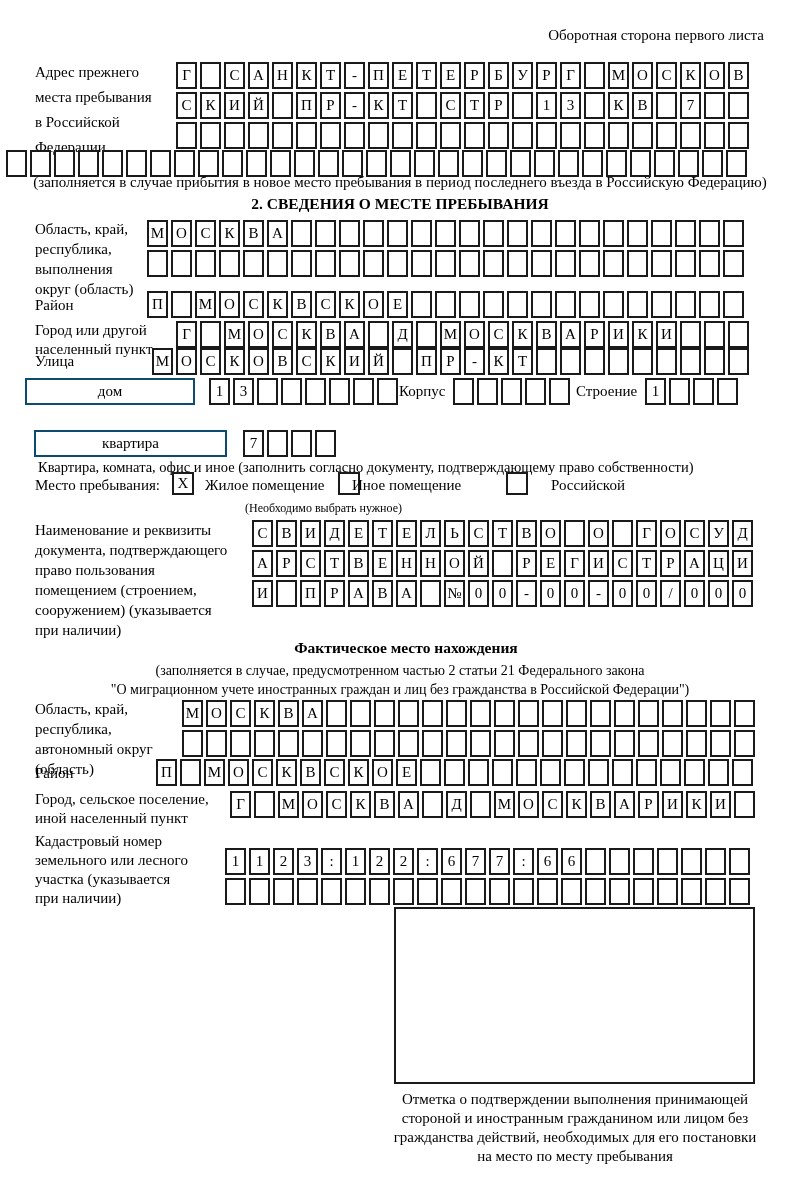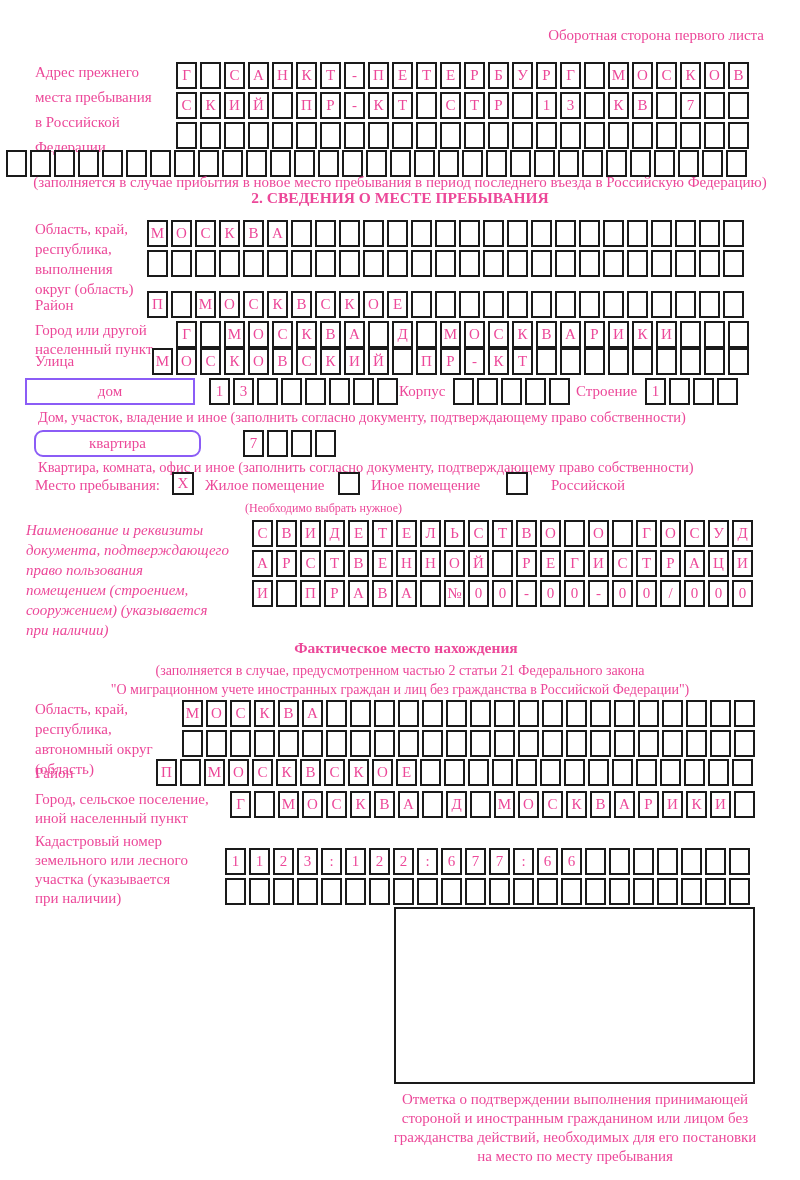--- a/index.html
+++ b/index.html
@@ -1,30 +1,30 @@
 <!DOCTYPE html>
 <html><head>
 <meta charset="utf-8">
 <style>
   html,body{margin:0;padding:0;background:#ffffff;}
   #page{position:relative;width:800px;height:1180px;background:#ffffff;
-        font-family:"Liberation Serif","DejaVu Serif",serif;color:#ec4899;overflow:hidden;}
+        font-family:"Liberation Serif","DejaVu Serif",serif;color:#000000;overflow:hidden;}
   .abs{position:absolute;}
   .cellrow{position:absolute;display:flex;}
   .cell{width:21px;height:27px;border:2px solid #1a1a1a;margin-right:3px;box-sizing:border-box;
         display:flex;align-items:center;justify-content:center;
         font-size:15px;line-height:1;background:#fff;flex:none;}
   .label{font-size:15px;line-height:19px;white-space:nowrap;}
   .label.lh25 .line{line-height:25px;}
   .label.lh20 .line{line-height:20px;}
   .caption{font-size:15px;white-space:nowrap;}
   .center{left:0;right:0;text-align:center;}
   .bold{font-weight:bold;}
   .titletext{font-size:15.5px;}
-  .bigbox-label{border:2px solid #8b5cf6;height:27px;box-sizing:border-box;background:#fff;
+  .bigbox-label{border:2px solid #0c4a6e;height:27px;box-sizing:border-box;background:#fff;
         display:flex;align-items:center;justify-content:center;font-size:15px;}
   .checkbox{width:22px;height:23px;border:2px solid #1a1a1a;box-sizing:border-box;background:#fff;
         display:flex;align-items:center;justify-content:center;font-size:15px;}
   .stamp-box{border:2px solid #1a1a1a;background:#fff;box-sizing:border-box;}
   .conf{font-size:15px;line-height:19px;text-align:center;white-space:nowrap;}
 </style>
 </head>
 <body>
 
 <div id="page">
@@ -143,21 +143,21 @@
       <div class="cell"></div>
       <div class="cell"></div>
       <div class="cell"></div>
       <div class="cell"></div>
       <div class="cell"></div>
       <div class="cell"></div>
       <div class="cell"></div>
     </div>
   <div class="abs caption center" style="top:174px;">(заполняется в случае прибытия в новое место пребывания в период последнего въезда в Российскую Федерацию)</div>
 
-  <div class="abs center bold titletext" style="top:189px;">2. СВЕДЕНИЯ О МЕСТЕ ПРЕБЫВАНИЯ</div>
+  <div class="abs center bold titletext" style="top:195px;">2. СВЕДЕНИЯ О МЕСТЕ ПРЕБЫВАНИЯ</div>
 
   <div class="abs label lh20" style="left:35px;top:219px;">
       <div class="line">Область, край,</div>
       <div class="line">республика,</div>
       <div class="line">выполнения</div>
       <div class="line">округ (область)</div>
     </div>
   <div class="cellrow" style="left:147px;top:220px;">
       <div class="cell">М</div>
       <div class="cell">О</div>
@@ -321,41 +321,40 @@
       <div class="cell"></div>
       <div class="cell"></div>
     </div>
   <div class="abs label" style="left:576px;top:382px;">Строение</div>
   <div class="cellrow" style="left:645px;top:378px;">
       <div class="cell">1</div>
       <div class="cell"></div>
       <div class="cell"></div>
       <div class="cell"></div>
     </div>
-  <div class="abs caption" style="left:38px;top:409px;font-size:14.5px;">Дом, участок, владение и иное (заполнить согласно документу, подтверждающему право собственности)</div>
-
-  <div class="abs bigbox-label" style="left:34px;top:430px;width:167px;border-radius:9px;">квартира</div>
+
+  <div class="abs bigbox-label" style="left:34px;top:430px;width:193px;">квартира</div>
   <div class="cellrow" style="left:243px;top:430px;">
       <div class="cell">7</div>
       <div class="cell"></div>
       <div class="cell"></div>
       <div class="cell"></div>
     </div>
   <div class="abs caption" style="left:38px;top:459px;font-size:14.5px;">Квартира, комната, офис и иное (заполнить согласно документу, подтверждающему право собственности)</div>
 
   <div class="abs label" style="left:35px;top:476px;">Место пребывания:</div>
   <div class="abs checkbox" style="left:172px;top:472px;">X</div>
   <div class="abs label" style="left:205px;top:476px;">Жилое помещение</div>
   <div class="abs checkbox" style="left:338px;top:472px;"></div>
-  <div class="abs label" style="left:371px;top:476px;">Иное помещение</div>
+  <div class="abs label" style="left:352px;top:476px;">Иное помещение</div>
   <div class="abs checkbox" style="left:506px;top:472px;"></div>
   <div class="abs label" style="left:551px;top:476px;">Российской</div>
   <div class="abs caption" style="left:245px;top:501px;font-size:12px;">(Необходимо выбрать нужное)</div>
 
-  <div class="abs label lh20" style="left:26px;top:520px;font-style:italic;">
+  <div class="abs label lh20" style="left:35px;top:520px;">
       <div class="line">Наименование и реквизиты</div>
       <div class="line">документа, подтверждающего</div>
       <div class="line">право пользования</div>
       <div class="line">помещением (строением,</div>
       <div class="line">сооружением) (указывается</div>
       <div class="line">при наличии)</div>
     </div>
   <div class="cellrow" style="left:252px;top:520px;">
       <div class="cell">С</div>
       <div class="cell">В</div>

